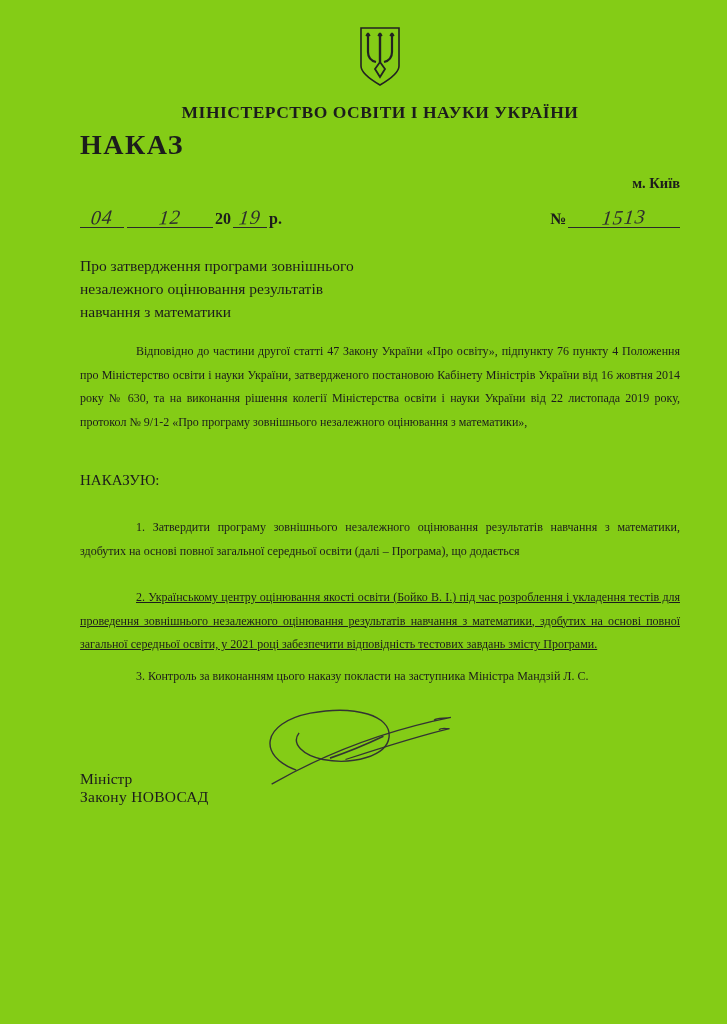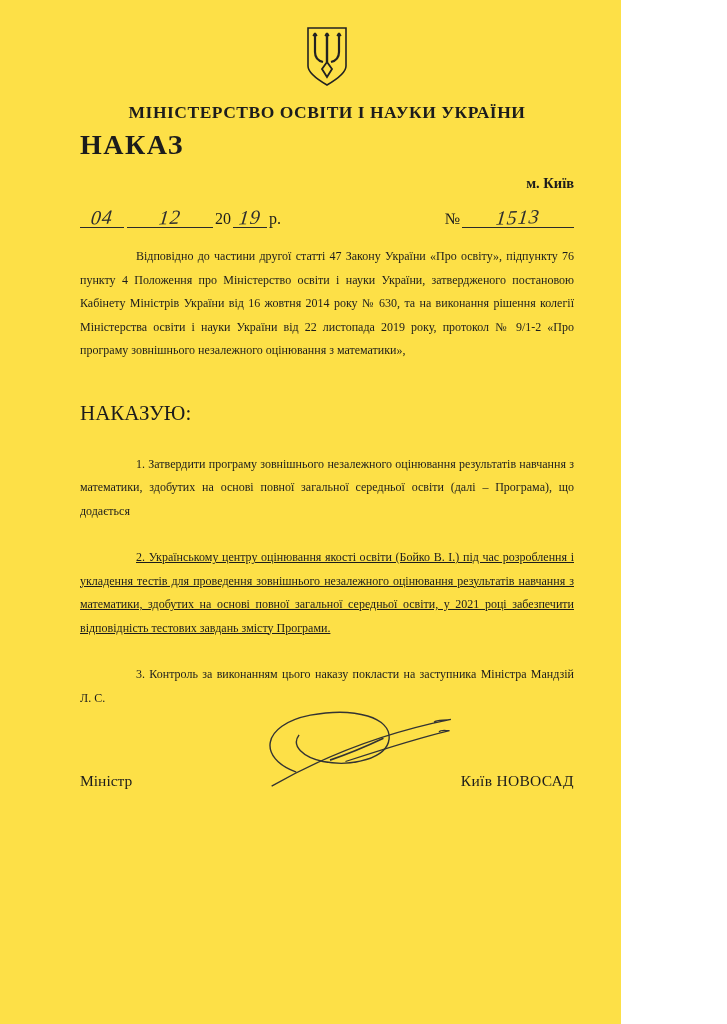--- a/index.html
+++ b/index.html
@@ -2,23 +2,23 @@
 <html lang="uk"><head>
 <meta charset="utf-8">
 <style>
   html, body {
     margin: 0;
     padding: 0;
     background: #ffffff;
   }
   .page {
     position: relative;
-    width: 621px;
+    width: 727px;
     height: 1024px;
-    background: #fde047;
+    background: #84cc16;
     color: #1c1c1c;
     font-family: "Liberation Serif", "DejaVu Serif", serif;
     box-sizing: border-box;
     padding: 26px 47px 0 80px;
     overflow: hidden;
   }
   .coat-wrap {
     text-align: center;
     margin-bottom: 10px;
   }
@@ -69,48 +69,49 @@
   .hw {
     font-style: italic;
     font-size: 20px;
     letter-spacing: 1px;
     color: #2e2e2e;
     display: inline-block;
     transform: skewX(-8deg) rotate(-2deg);
     position: relative;
     top: 1px;
   }
-  .printed { font-size: 16px; line-height: 1; padding-bottom: 1px; }
+  .printed { font-size: 16px; line-height: 1; padding-bottom: 1px; font-weight: bold; }
   .subject {
     margin-top: 26px;
     width: 285px;
     font-size: 15.5px;
     line-height: 23px;
   }
   .para {
     font-size: 12px;
     line-height: 23.5px;
     text-align: justify;
     text-indent: 56px;
   }
   .preamble { margin-top: 17px; }
   .order-word {
     margin-top: 38px;
-    font-size: 21px;
+    font-size: 15px;
   }
   .item-1 { margin-top: 27px; }
   .item-2 { margin-top: 23px; text-decoration: underline; }
-  .item-3 { margin-top: 23px; }
+  .item-3 { margin-top: 8px; }
   .sign-row {
     position: relative;
-    margin-top: 62px;
+    margin-top: 82px;
     display: flex;
     justify-content: space-between;
     align-items: baseline;
     font-size: 15.5px;
+    flex-direction: column;
   }
   .signature-scribble {
     position: absolute;
     left: 160px;
     top: -72px;
     pointer-events: none;
   }
   .minister-name { letter-spacing: 0.3px; }
 </style>
 </head>
@@ -140,35 +141,36 @@
       <span class="printed">20</span>
       <span class="useg seg-year"><span class="hw">19</span></span>
       <span class="printed">р.</span>
     </div>
     <div class="number-right">
       <span class="printed">№</span>
       <span class="useg seg-num"><span class="hw">1513</span></span>
     </div>
   </div>
 
+  <div class="subject">Про затвердження програми зовнішнього незалежного оцінювання результатів навчання з математики</div>
 
   <div class="para preamble">Відповідно до частини другої статті 47 Закону України «Про освіту», підпункту 76 пункту 4 Положення про Міністерство освіти і науки України, затвердженого постановою Кабінету Міністрів України від 16 жовтня 2014 року № 630, та на виконання рішення колегії Міністерства освіти і науки України від 22 листопада 2019 року, протокол № 9/1-2 «Про програму зовнішнього незалежного оцінювання з математики»,</div>
 
   <div class="order-word">НАКАЗУЮ:</div>
 
   <div class="para item-1">1. Затвердити програму зовнішнього незалежного оцінювання результатів навчання з математики, здобутих на основі повної загальної середньої освіти (далі – Програма), що додається</div>
   <div class="para item-2">2. Українському центру оцінювання якості освіти (Бойко В. І.) під час розроблення і укладення тестів для проведення зовнішнього незалежного оцінювання результатів навчання з математики, здобутих на основі повної загальної середньої освіти, у 2021 році забезпечити відповідність тестових завдань змісту Програми.</div>
   <div class="para item-3">3. Контроль за виконанням цього наказу покласти на заступника Міністра Мандзій Л. С.</div>
 
   <div class="sign-row">
     <span class="minister-title">Міністр</span>
     <span class="signature-scribble">
       <svg width="225" height="95" viewBox="0 0 320 120" fill="none" xmlns="http://www.w3.org/2000/svg">
         <path d="M80 95 C 25 75 30 28 100 14 C 165 2 215 18 212 48 C 209 75 160 88 118 80 C 90 74 72 58 84 42" stroke="#333" stroke-width="2" fill="none"></path>
         <path d="M45 115 C 120 72 210 38 300 20 C 290 22 280 20 276 24" stroke="#333" stroke-width="1.8" fill="none"></path>
         <path d="M150 80 C 205 62 260 45 298 36 C 292 36 286 34 283 38" stroke="#333" stroke-width="1.6" fill="none"></path>
         <path d="M128 78 C 158 68 185 56 204 47" stroke="#333" stroke-width="2.4" fill="none"></path>
       </svg>
     </span>
-    <span class="minister-name">Київ НОВОСАД</span>
+    <span class="minister-name">Закону НОВОСАД</span>
   </div>
 
 </div>
 
 </body></html>

